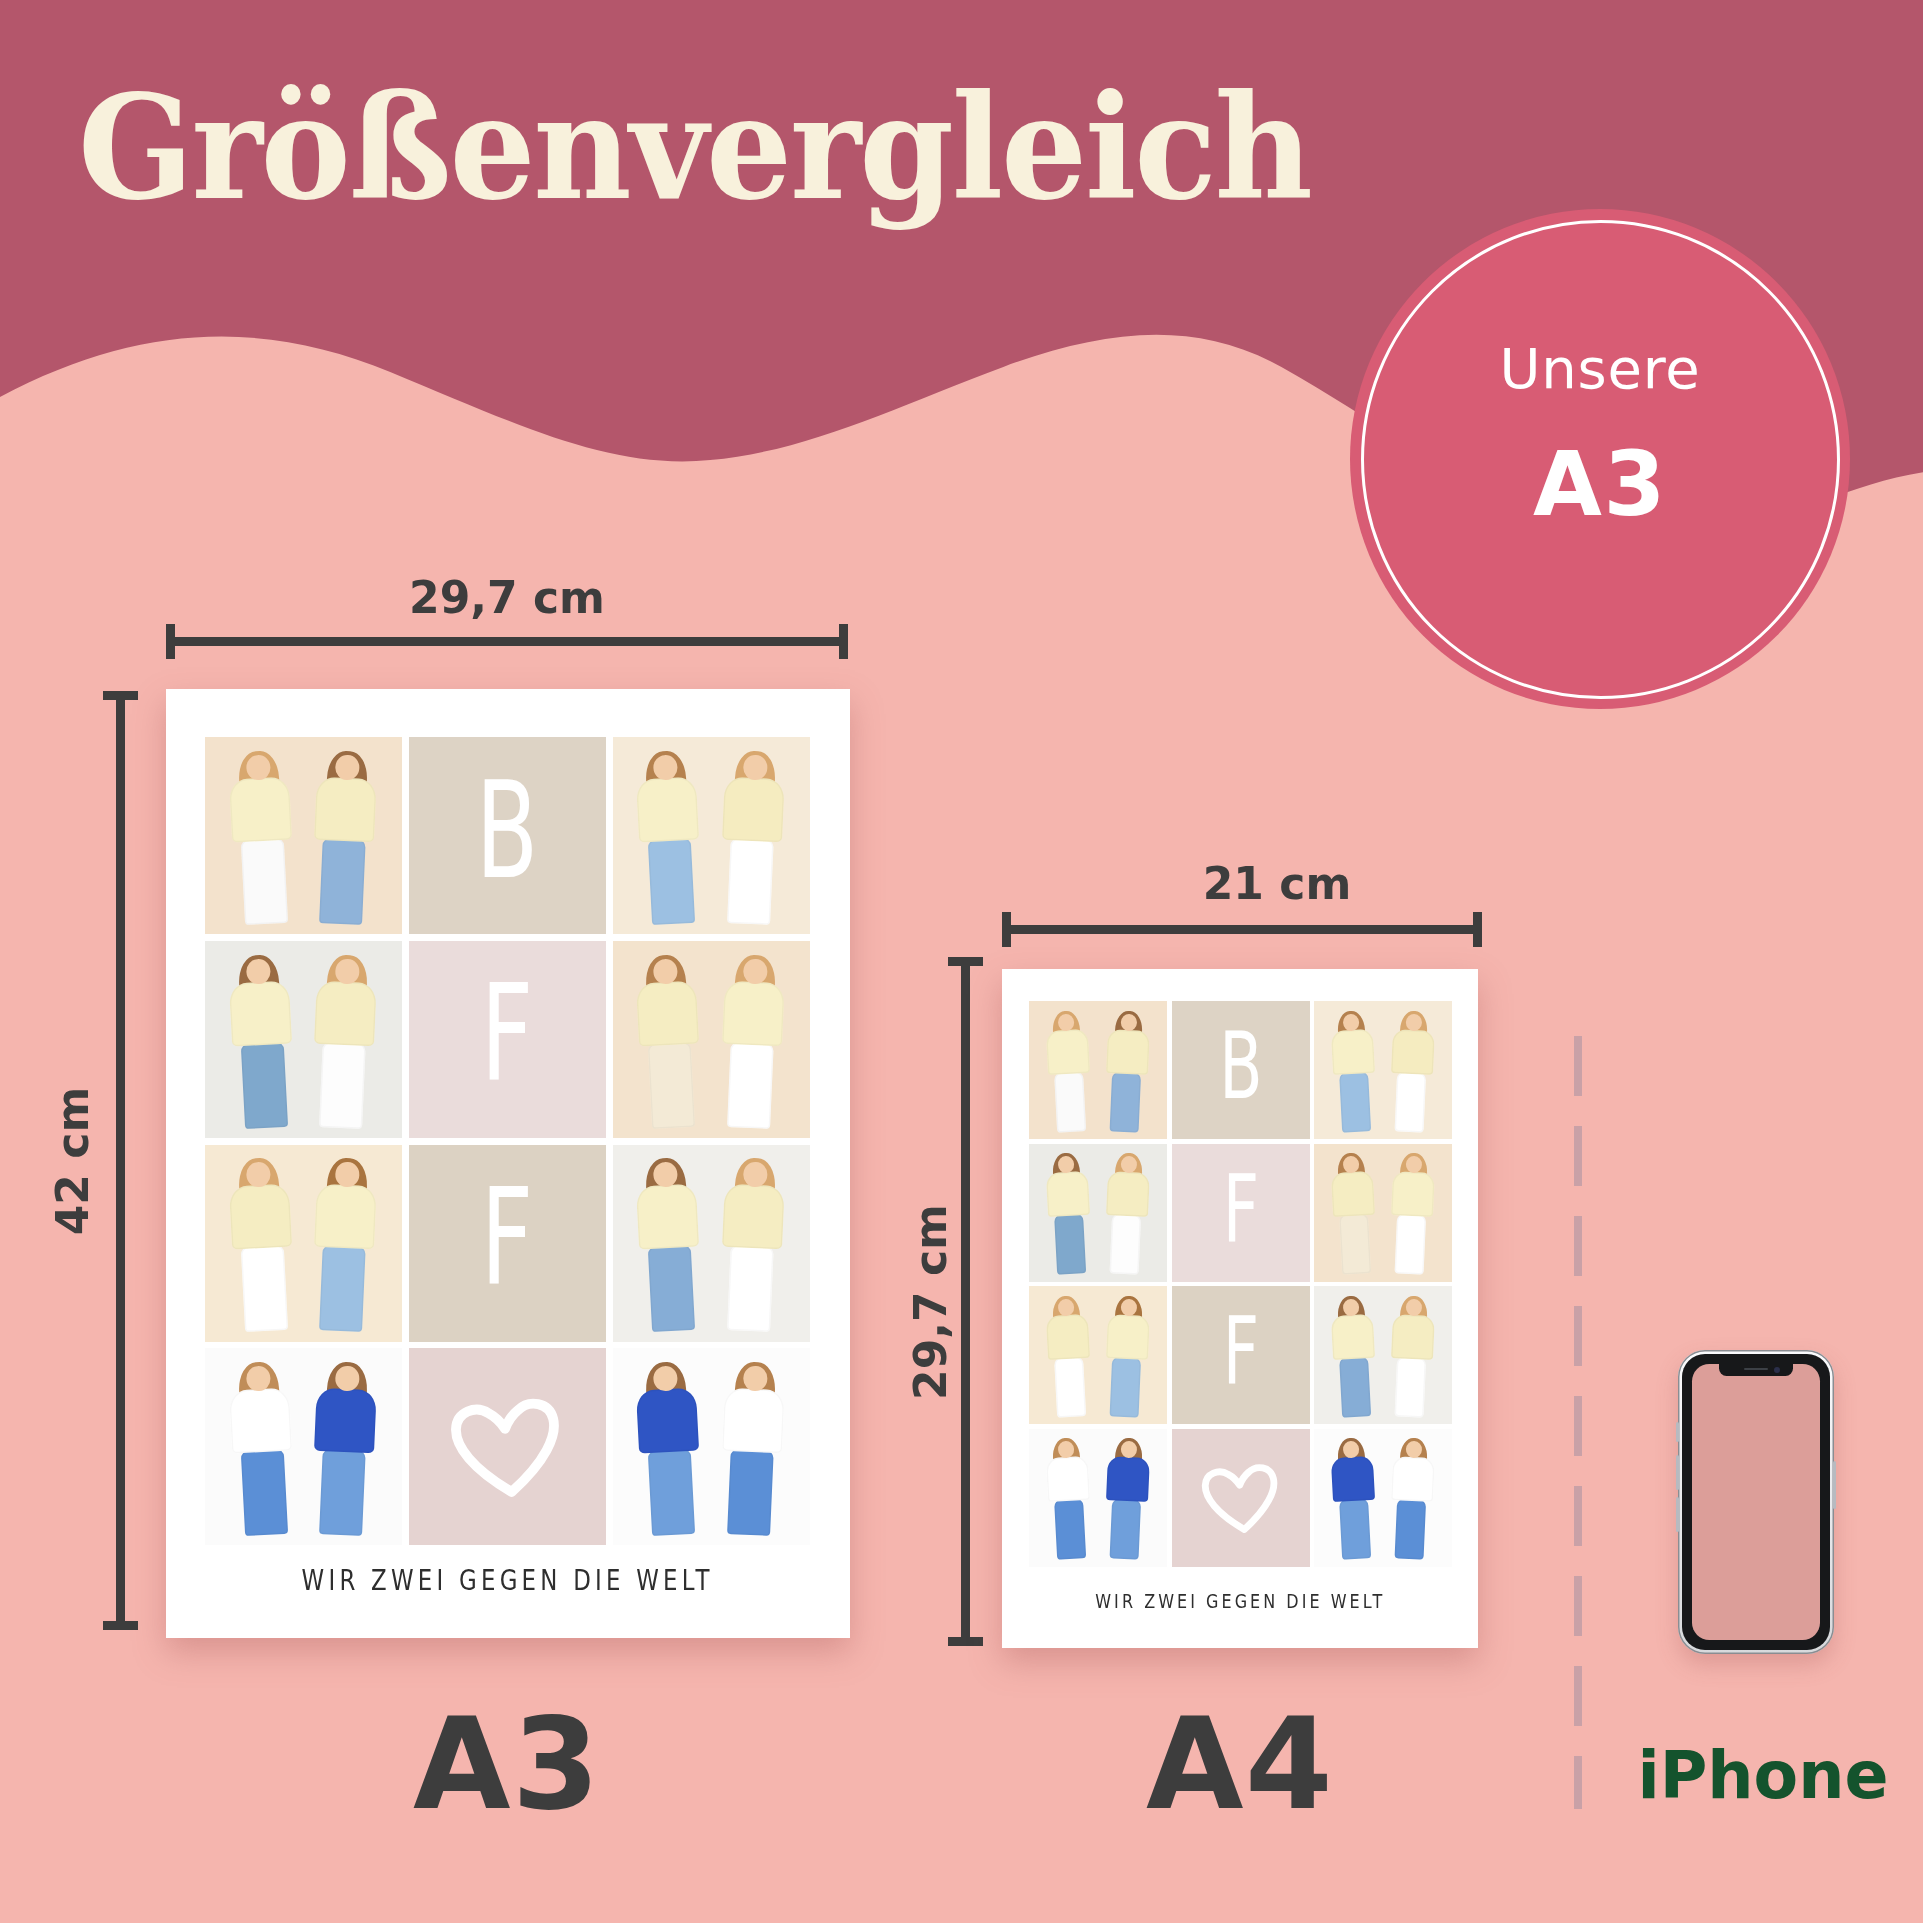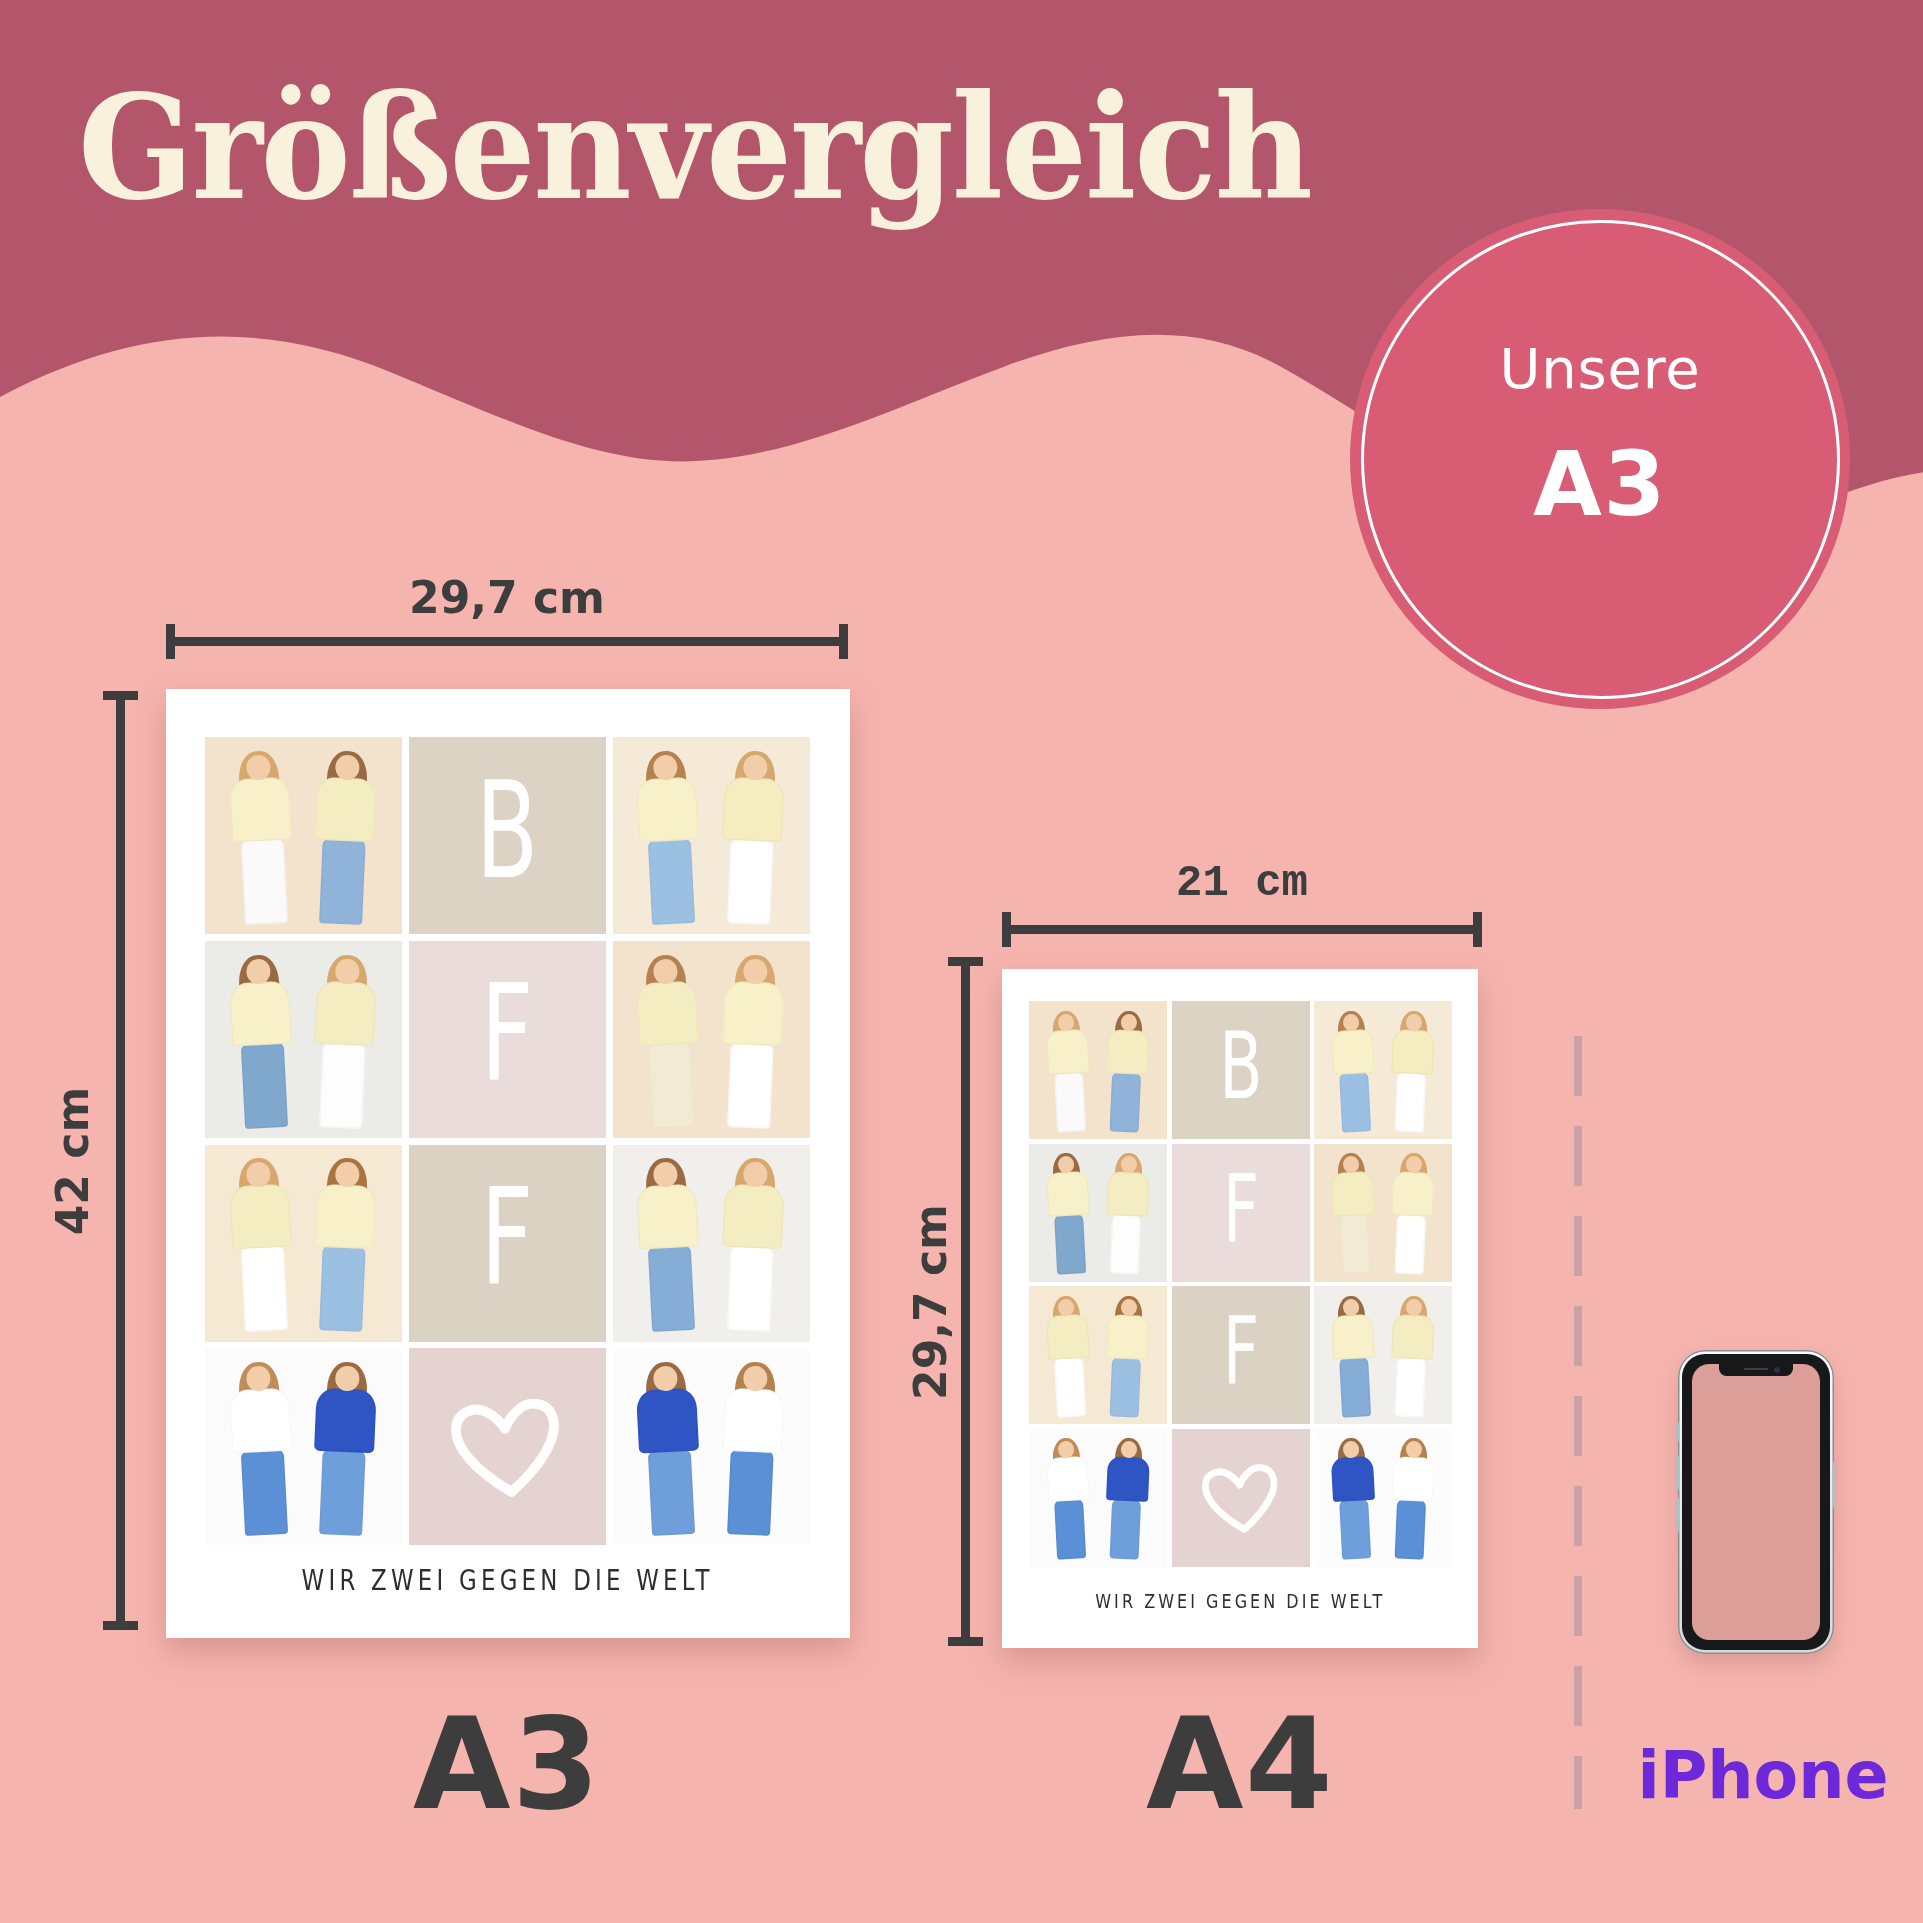--- a/index.html
+++ b/index.html
@@ -57,21 +57,21 @@
   .f-hair{top:0;transform:translateX(-50%);width:50%;height:34%;background:var(--hair);
           border-radius:46% 46% 42% 42%;}
   .f-head{top:2.5%;transform:translateX(-50%);width:30%;height:14%;background:#f2cda9;border-radius:50%;z-index:2;}
   .f-torso{top:15%;transform:translateX(-50%);width:76%;height:36%;background:var(--top);z-index:1;
            border-radius:30% 30% 10% 10% / 32% 32% 8% 8%;box-shadow:inset 0 0 0 1.5px rgba(0,0,0,.03);}
   .f-legs{top:49.5%;transform:translateX(-50%);width:54%;height:48%;background:var(--pants);
           border-radius:7.5px 7.5px 3.8px 3.8px;box-shadow:inset 0 0 0 1.5px rgba(0,0,0,.03);}
 
   
   .size-label{position:absolute;transform:translate(-50%,-50%);color:#3d3d3d;font-weight:bold;font-size:126px;letter-spacing:1.5px;}
-  .iphone-label{position:absolute;transform:translate(-50%,-50%);color:#6d28d9;font-weight:bold;font-size:65px;}
+  .iphone-label{position:absolute;transform:translate(-50%,-50%);color:#14532d;font-weight:bold;font-size:65px;}
 
   
   .dashes{position:absolute;left:1574px;top:1036px;width:8.3px;height:773px;
           background:repeating-linear-gradient(180deg,#c9a1a7 0 60px,transparent 60px 90px);}
 
   
   .phone{position:absolute;left:1678px;top:1350px;width:156px;height:304px;border-radius:27px;
          background:linear-gradient(180deg,#fbfbfd,#d7d9dc);
          box-shadow:inset 0 0 0 1.5px #8a8d92,0 10.5px 21px rgba(160,80,80,.25);}
   .phone-bezel{position:absolute;inset:3.8px;border-radius:23px;background:#17181a;}
@@ -111,21 +111,21 @@
       <div class="badge-size">A3</div>
     </div>
   </div>
 
   <div class="dim-h" style="left:166px;top:637px;width:682px;"></div>
   <div class="dim-label" style="left:507px;top:597px;">29,7 cm</div>
   <div class="dim-v" style="left:116px;top:691px;height:939px;"></div>
   <div class="dim-label v" style="left:72px;top:1161px;">42 cm</div>
 
   <div class="dim-h" style="left:1002px;top:925px;width:480px;"></div>
-  <div class="dim-label" style="left:1242px;top:883px;font-family:Liberation Mono, monospace;">21 cm</div>
+  <div class="dim-label" style="left:1277px;top:883px;">21 cm</div>
   <div class="dim-v" style="left:961px;top:957px;height:689px;"></div>
   <div class="dim-label v" style="left:930px;top:1302px;">29,7 cm</div>
 
   <div class="poster poster-a3">
     <div class="grid">
         <div class="tile photo" style="background: rgb(243, 226, 204);">
           <div class="figure p0" style="--hair: #d8a76e; --top: #f7f0c8; --pants: #fafafa;">
             <i class="f-hair"></i>
             <i class="f-head"></i>
             <i class="f-torso"></i>

